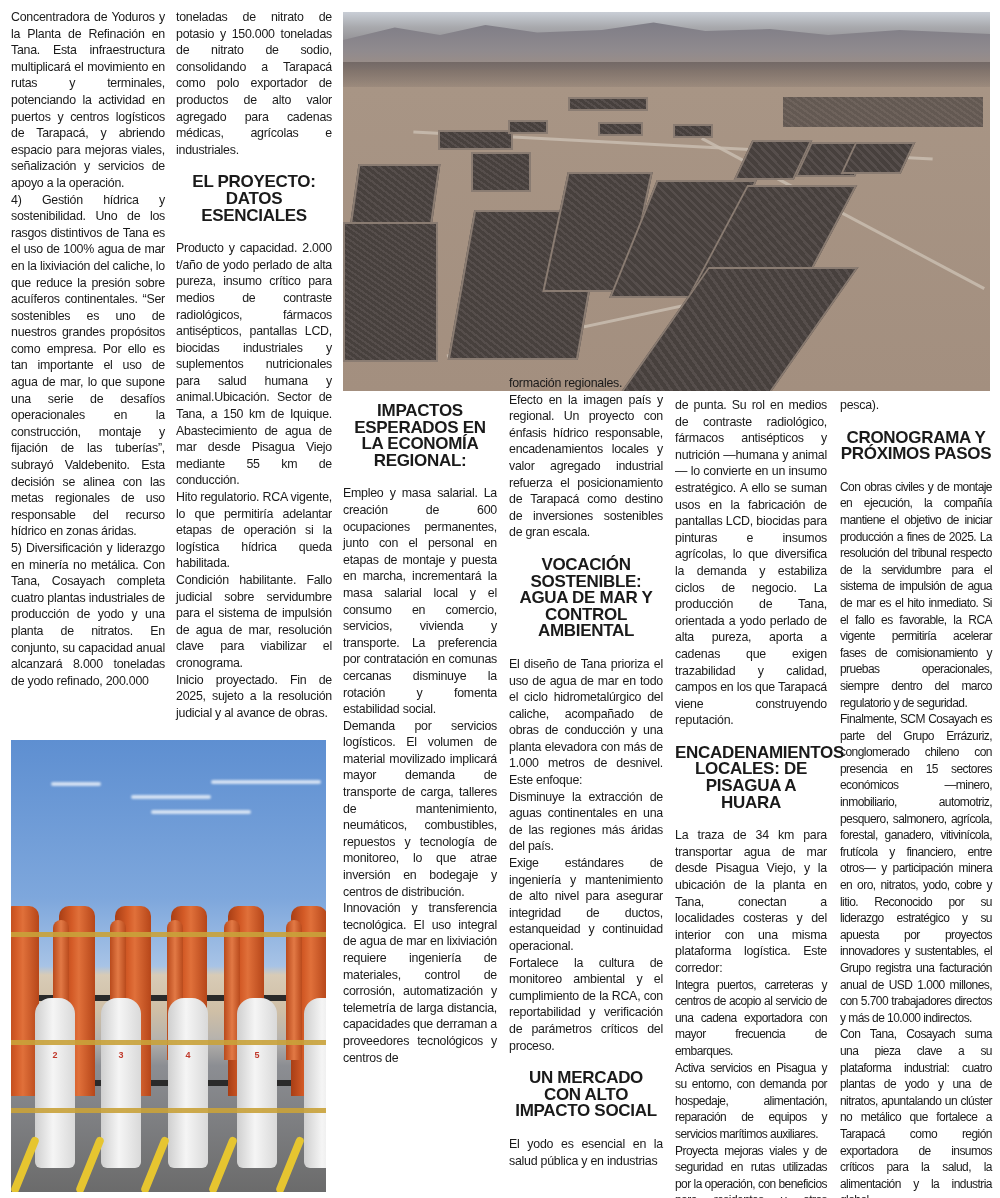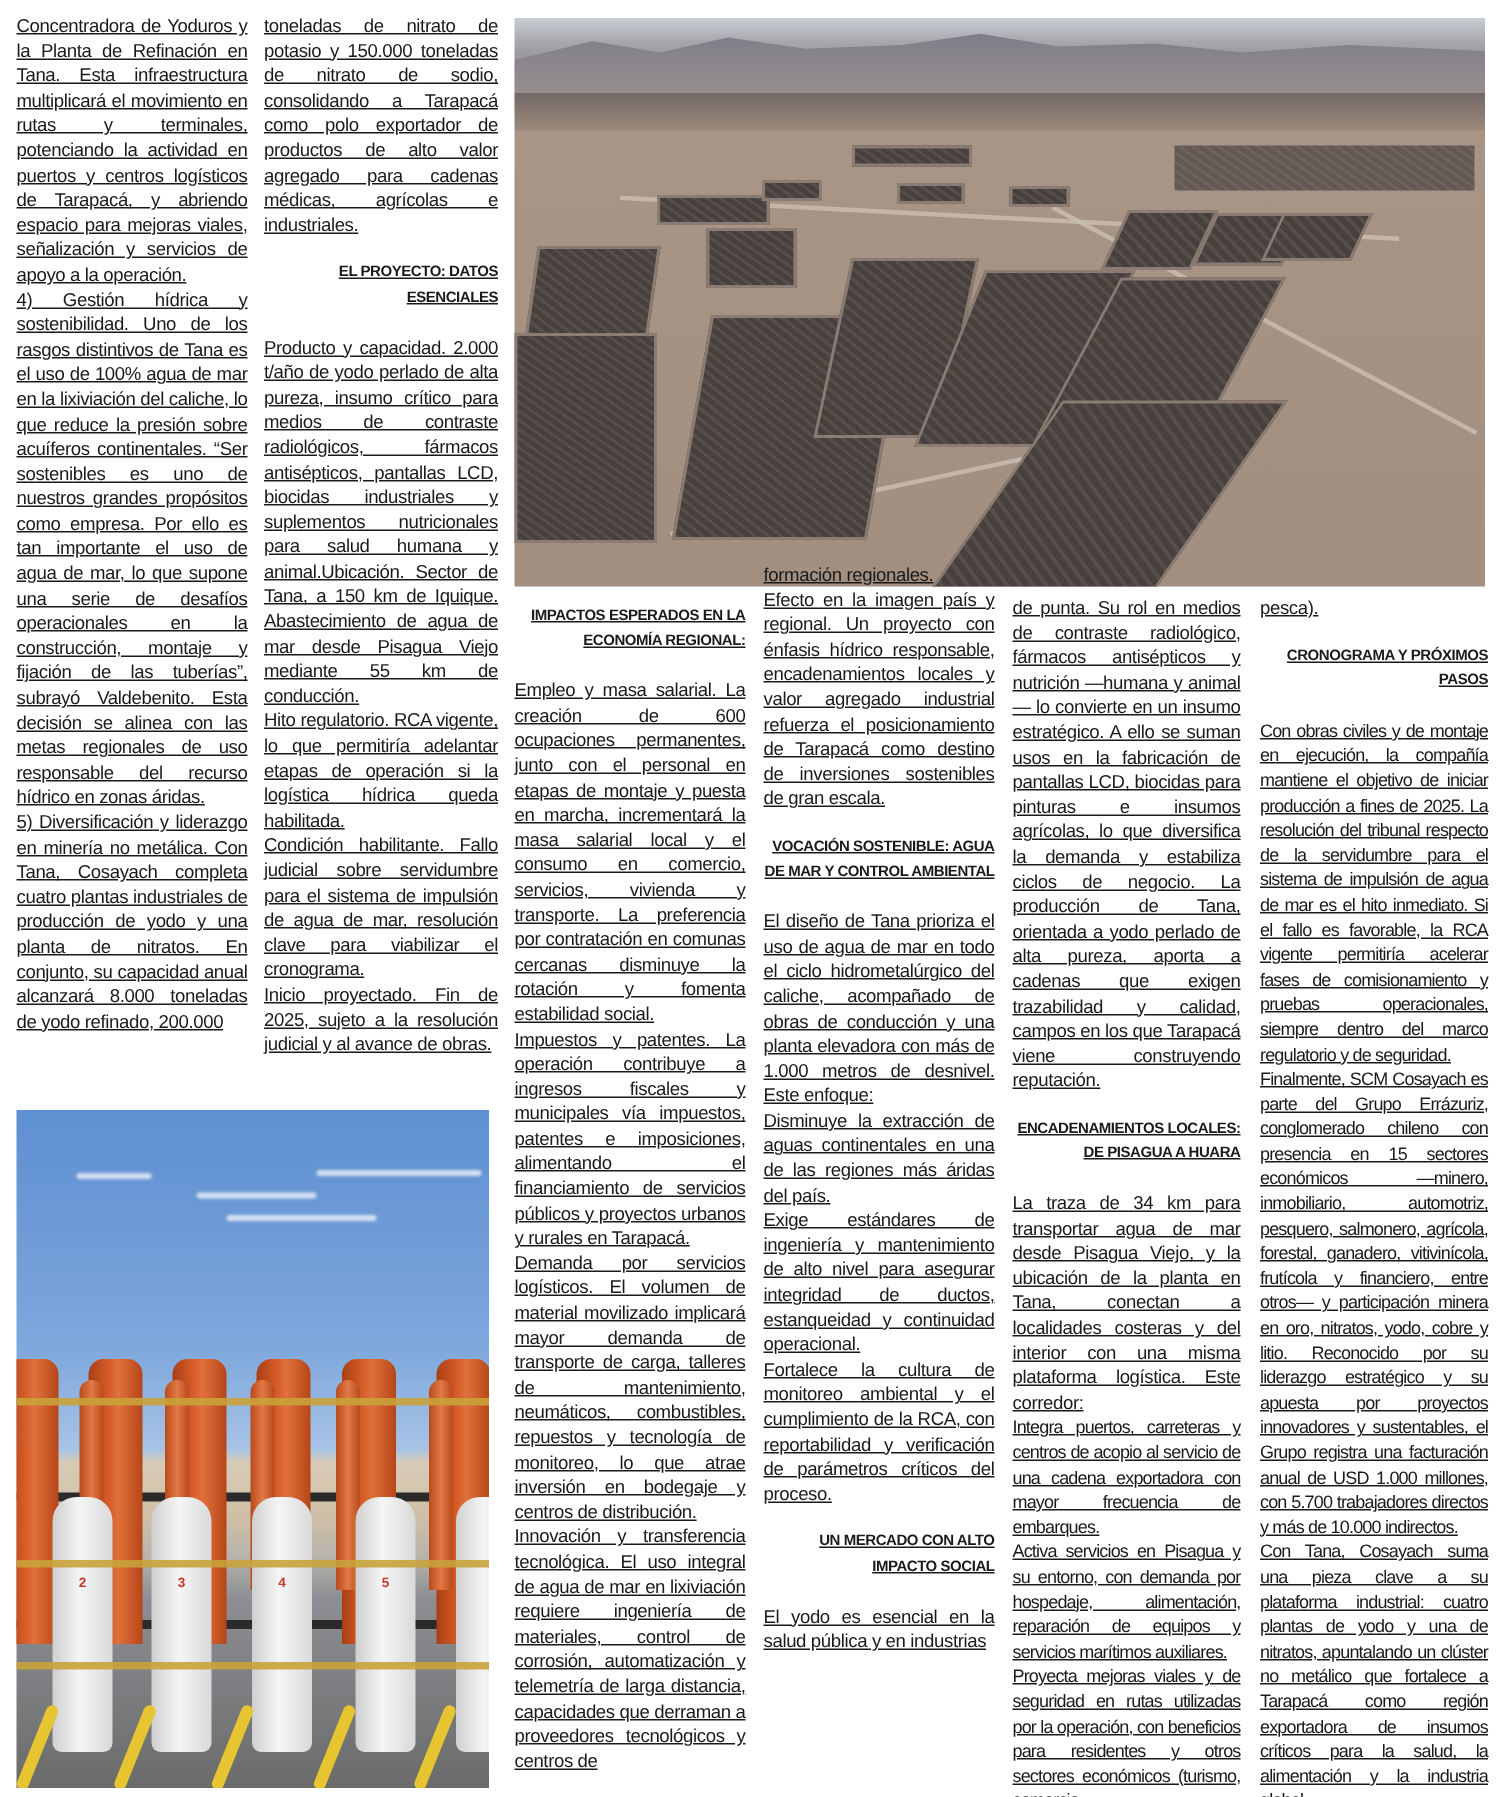--- a/index.html
+++ b/index.html
@@ -5,28 +5,27 @@
   * { box-sizing: border-box; margin: 0; padding: 0; }
   html, body { width: 1000px; height: 1198px; background: #ffffff; overflow: hidden; }
   body { position: relative; font-family: "Liberation Sans Narrow", "Liberation Sans", sans-serif; color: #1a1a1a; }
   .col {
     position: absolute;
     font-size: 12.4px;
     line-height: 16.6px;
     text-align: justify;
     hyphens: manual;
     letter-spacing: -0.25px;
-    text-decoration: underline;
   }
   .col p { margin: 0; }
   .col h3 {
-    font-size: 10px;
+    font-size: 17px;
     line-height: 16.6px;
     font-weight: bold;
-    text-align: right;
+    text-align: center;
     margin: 16px 0 16px 0;
     letter-spacing: -0.3px;
   }
   .col h3.first { margin-top: 6px; }
   #col1 { left: 11px; top: 9px; width: 154px; }
   #col2 { left: 176px; top: 9px; width: 156px; }
   #col3 { left: 343px; top: 397px; width: 154px; }
   #col4 { left: 509px; top: 375px; width: 154px; }
   #col5 { left: 675px; top: 397px; width: 152px; }
   #col6 { left: 840px; top: 397px; width: 152px; }
@@ -128,21 +127,20 @@
   <div class="heap" style="left:165px;top:108px;width:40px;height:14px;"></div>
   <div class="heap" style="left:255px;top:110px;width:45px;height:14px;"></div>
   <div class="heap" style="left:330px;top:112px;width:40px;height:14px;"></div>
   <div class="heap" style="left:225px;top:85px;width:80px;height:14px;"></div>
   <div class="heap" style="left:440px;top:85px;width:200px;height:30px;opacity:0.7;border:none;"></div>
 </div>
 
 <div id="col3" class="col">
   <h3 class="first">IMPACTOS ESPERADOS EN LA ECONOMÍA REGIONAL:</h3>
   <p>Empleo y masa salarial. La creación de 600 ocupaciones permanentes, junto con el personal en etapas de montaje y puesta en marcha, incrementará la masa salarial local y el consumo en comercio, servicios, vivienda y transporte. La preferencia por contratación en comunas cercanas disminuye la rotación y fomenta estabilidad social.</p>
-  <p>Impuestos y patentes. La operación contribuye a ingresos fiscales y municipales vía impuestos, patentes e imposiciones, alimentando el financiamiento de servicios públicos y proyectos urbanos y rurales en Tarapacá.</p>
   <p>Demanda por servicios logísticos. El volumen de material movilizado implicará mayor demanda de transporte de carga, talleres de mantenimiento, neumáticos, combustibles, repuestos y tecnología de monitoreo, lo que atrae inversión en bodegaje y centros de distribución.</p>
   <p>Innovación y transferencia tecnológica. El uso integral de agua de mar en lixiviación requiere ingeniería de materiales, control de corrosión, automatización y telemetría de larga distancia, capacidades que derraman a proveedores tecnológicos y centros de</p>
 </div>
 
 <div id="col4" class="col">
   <p>formación regionales.</p>
   <p>Efecto en la imagen país y regional. Un proyecto con énfasis hídrico responsable, encadenamientos locales y valor agregado industrial refuerza el posicionamiento de Tarapacá como destino de inversiones sostenibles de gran escala.</p>
   <h3>VOCACIÓN SOSTENIBLE: AGUA DE MAR Y CONTROL AMBIENTAL</h3>
   <p>El diseño de Tana prioriza el uso de agua de mar en todo el ciclo hidrometalúrgico del caliche, acompañado de obras de conducción y una planta elevadora con más de 1.000 metros de desnivel. Este enfoque:</p>
   <p>Disminuye la extracción de aguas continentales en una de las regiones más áridas del país.</p>

